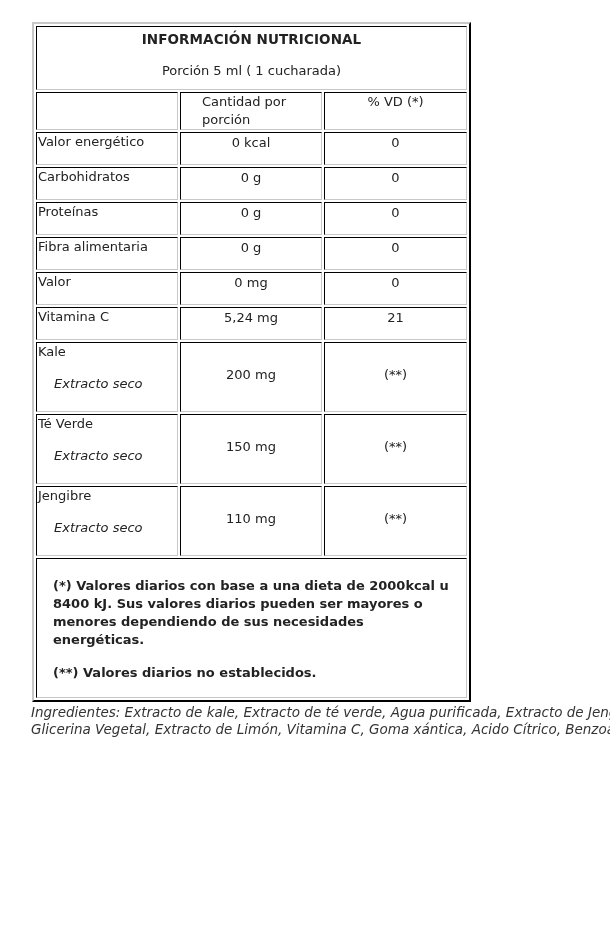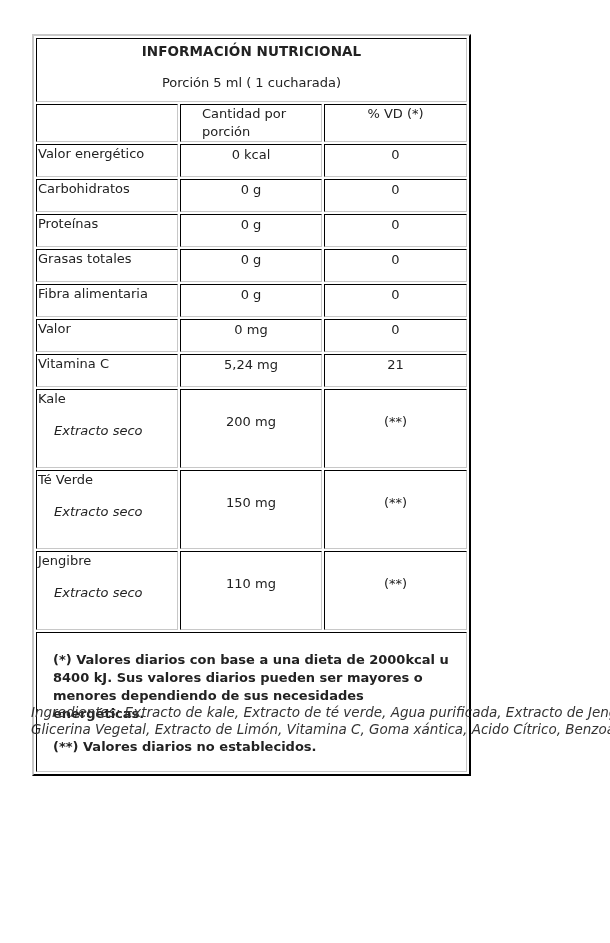--- a/index.html
+++ b/index.html
@@ -11,21 +11,21 @@
       overflow: hidden;
     }
     body {
       font-family: "DejaVu Sans", "Liberation Sans", sans-serif;
       color: #222222;
       position: relative;
     }
     table.nutri {
       position: absolute;
       left: 32px;
-      top: 34px;
+      top: 22px;
       width: 439px;
       border-collapse: separate;
       border-spacing: 2px;
       border: 2px outset #a0a0a0;
       border-top-color: #c8c8c8;
       border-left-color: #c8c8c8;
       border-right-color: #444444;
       border-bottom-color: #444444;
       table-layout: fixed;
     }
@@ -55,21 +55,21 @@
       letter-spacing: 0.1px;
     }
     .subtitle {
       display: block;
       margin-top: 14px;
     }
     .center { text-align: center; }
     .row-std td { height: 30px; }
     .row-std td.v { padding-top: 1px; }
     .row-tall td { height: 63px; }
-    .row-tall td.mid { vertical-align: middle; padding-bottom: 14px; }
+    .row-tall td.mid { vertical-align: middle; padding-bottom: 5px; }
     .sub-italic {
       display: block;
       font-style: italic;
       margin-top: 14px;
       padding-left: 16px;
     }
     .footer-cell {
       font-weight: bold;
       font-size: 13.5px;
       line-height: 17px;
@@ -121,25 +121,20 @@
     <td>Carbohidratos</td>
     <td class="center v">0 g</td>
     <td class="center v">0</td>
   </tr>
   <tr class="row-std">
     <td>Proteínas</td>
     <td class="center v">0 g</td>
     <td class="center v">0</td>
   </tr>
   <tr class="row-std">
-    <td>Grasas totales</td>
-    <td class="center v">0 g</td>
-    <td class="center v">0</td>
-  </tr>
-  <tr class="row-std">
     <td>Fibra alimentaria</td>
     <td class="center v">0 g</td>
     <td class="center v">0</td>
   </tr>
   <tr class="row-std">
     <td>Valor</td>
     <td class="center v">0 mg</td>
     <td class="center v">0</td>
   </tr>
   <tr class="row-std">

